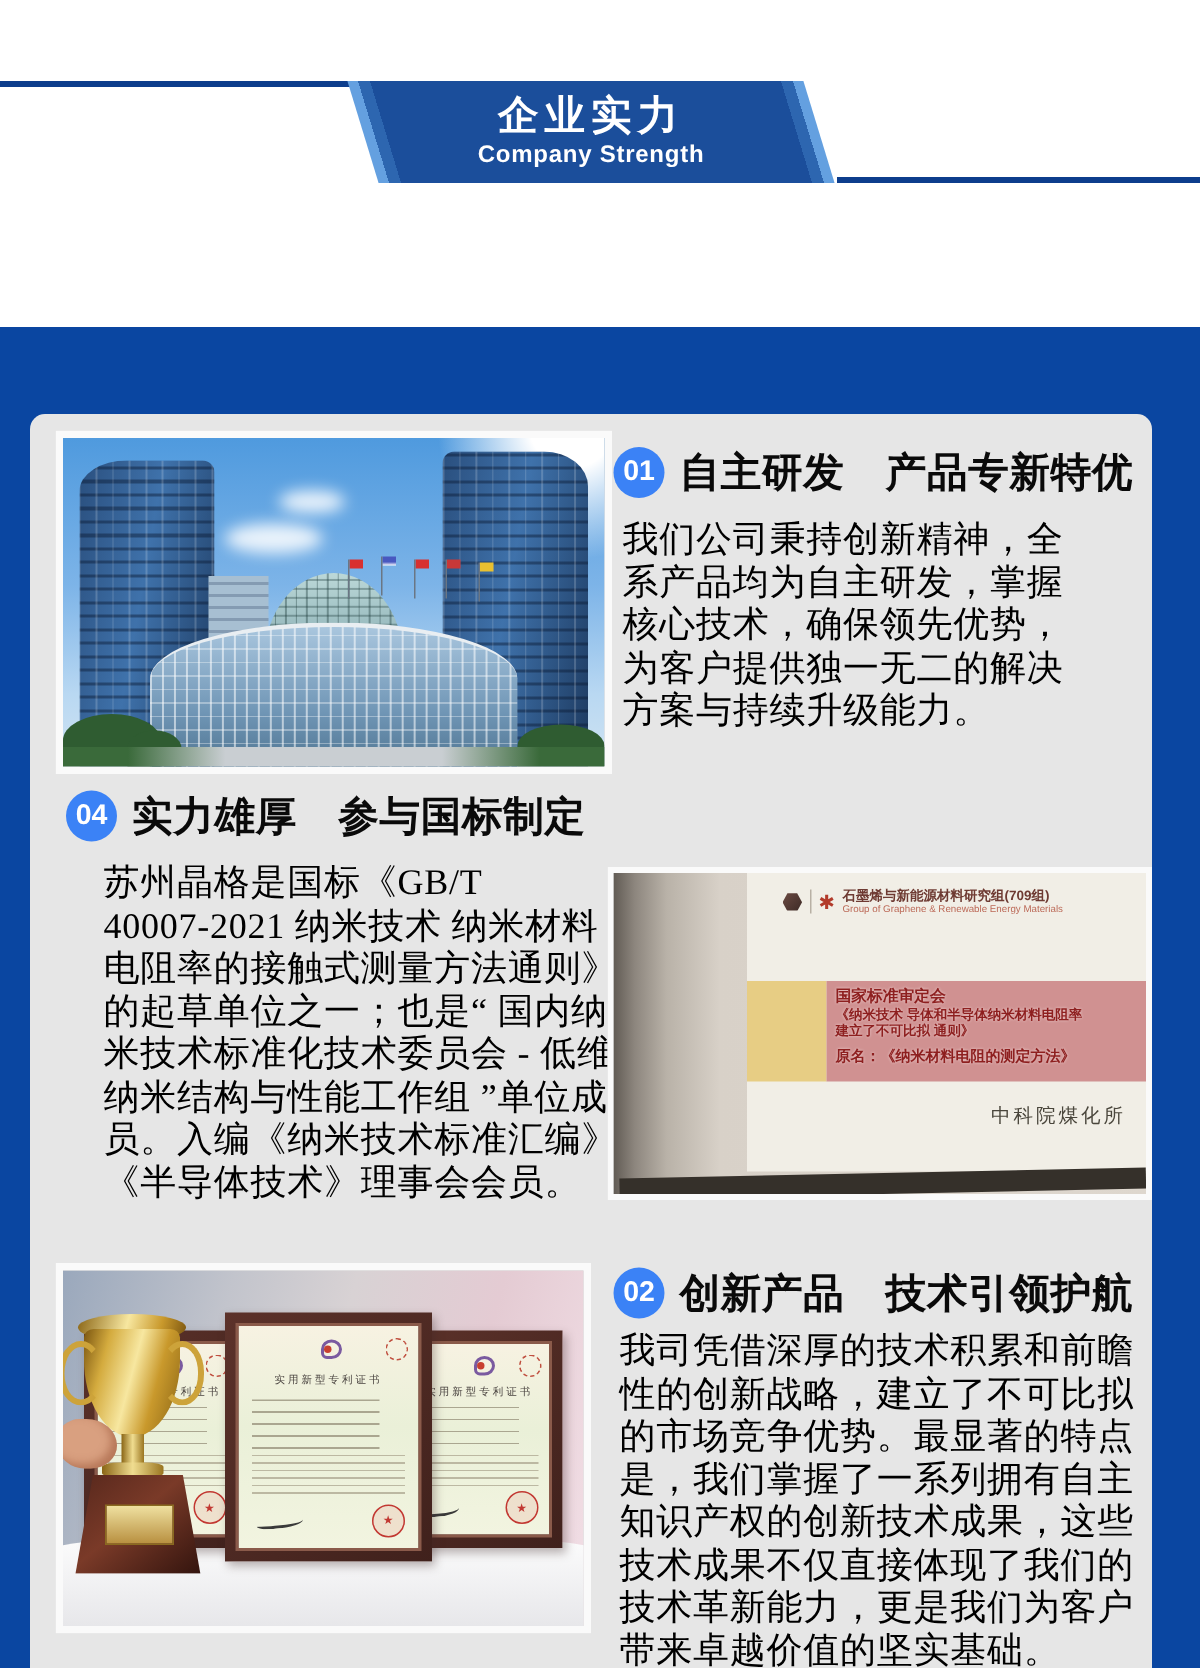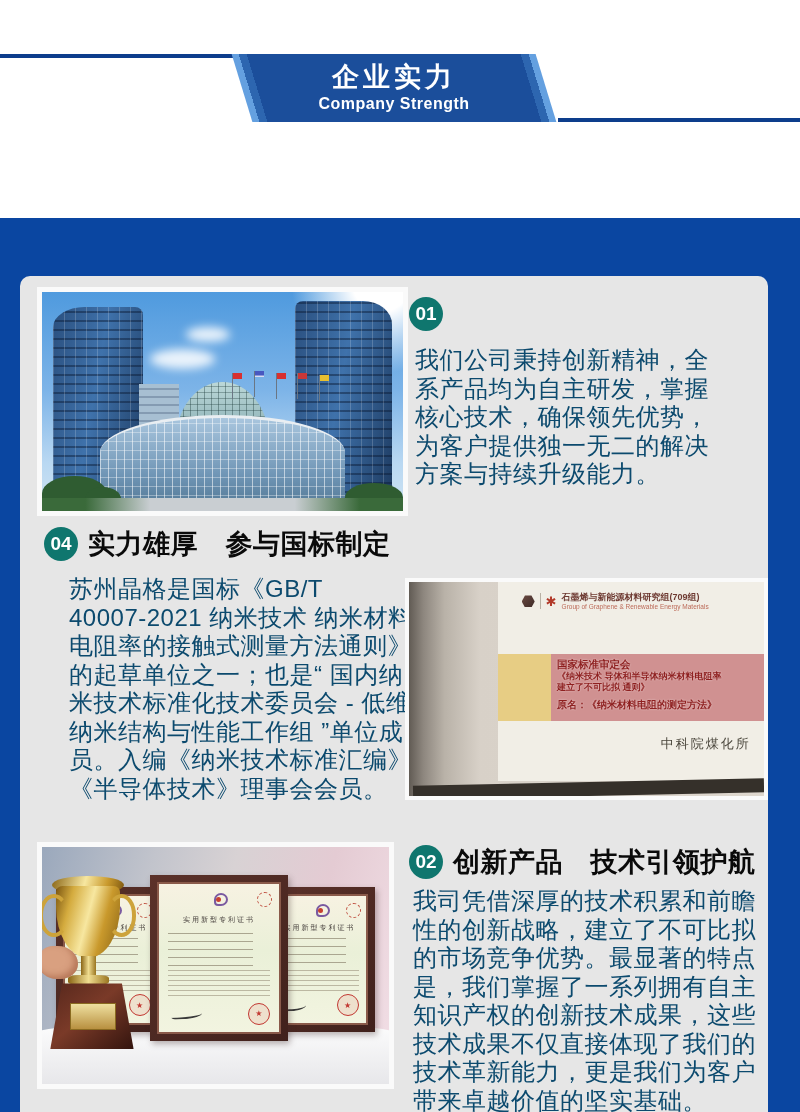--- a/index.html
+++ b/index.html
@@ -20,27 +20,27 @@
   .ribbon-inner{position:absolute;inset:0;transform:skewX(-17deg);
           display:flex;flex-direction:column;align-items:center;justify-content:center;}
   .ribbon-title{color:#ffffff;font-size:27px;font-weight:bold;letter-spacing:4px;line-height:30px;}
   .ribbon-sub{color:#ffffff;font-size:16px;font-weight:600;letter-spacing:0.5px;line-height:20px;margin-top:2px;}
 
   
   .blue-section{position:absolute;left:0;top:218px;width:800px;height:894px;background:#0a46a1;}
   .card{position:absolute;left:20px;top:58px;width:748px;height:860px;background:#e6e6e6;
         border-radius:10px 10px 0 0;}
 
-  .badge{width:34px;height:34px;border-radius:50%;background:#0f766e;color:#ffffff;
+  .badge{width:34px;height:34px;border-radius:50%;background:#3b82f6;color:#ffffff;
          display:flex;align-items:center;justify-content:center;
          font-size:19px;font-weight:bold;flex:0 0 auto;}
   .sec-header{position:absolute;display:flex;align-items:center;gap:10px;white-space:nowrap;}
   .sec-title{font-size:27px;font-weight:bold;color:#0a0a0a;letter-spacing:0.5px;}
-  .sec-body{position:absolute;font-family:Liberation Sans, sans-serif;
-            font-size:24px;line-height:28.5px;color:#0c4a6e;white-space:pre-line;letter-spacing:0.5px;}
+  .sec-body{position:absolute;font-family:Liberation Serif, serif;
+            font-size:24px;line-height:28.5px;color:#000000;white-space:pre-line;letter-spacing:0.5px;}
 
   .photo{position:absolute;border:5px solid #fafafa;overflow:hidden;background:#ccc;}
   .photo-inner{position:relative;width:100%;height:100%;overflow:hidden;}
 
   
   .sky{position:absolute;inset:0;
        background:radial-gradient(circle at 94% -4%,#ffffff 0 7%,rgba(255,255,255,0) 22%),
                   linear-gradient(180deg,#4f9ade 0%,#7db4e8 45%,#b9d8f2 78%,#cfe3f2 100%);}
   .cloud{position:absolute;background:rgba(255,255,255,0.85);border-radius:50%;filter:blur(5px);}
   .tower{position:absolute;
@@ -169,20 +169,21 @@
           <div class="flag" style="left:77%;top:38%;background:#e8c030;"></div>
           <div class="trees" style="left:0;width:18%;height:16%;"></div>
           <div class="trees" style="left:12%;width:10%;height:11%;"></div>
           <div class="trees" style="right:0;width:16%;height:13%;"></div>
           <div class="plaza"></div>
         </div>
       </div>
 
       <div class="sec-header" style="left:389px;top:21px;">
         <div class="badge">01</div>
+        <div class="sec-title">自主研发　产品专新特优</div>
       </div>
       <div class="sec-body" style="left:395px;top:70px;width:340px;">我们公司秉持创新精神，全
 系产品均为自主研发，掌握
 核心技术，确保领先优势，
 为客户提供独一无二的解决
 方案与持续升级能力。</div>
 
       <div class="sec-header" style="left:24px;top:250px;">
         <div class="badge">04</div>
         <div class="sec-title">实力雄厚　参与国标制定</div>

